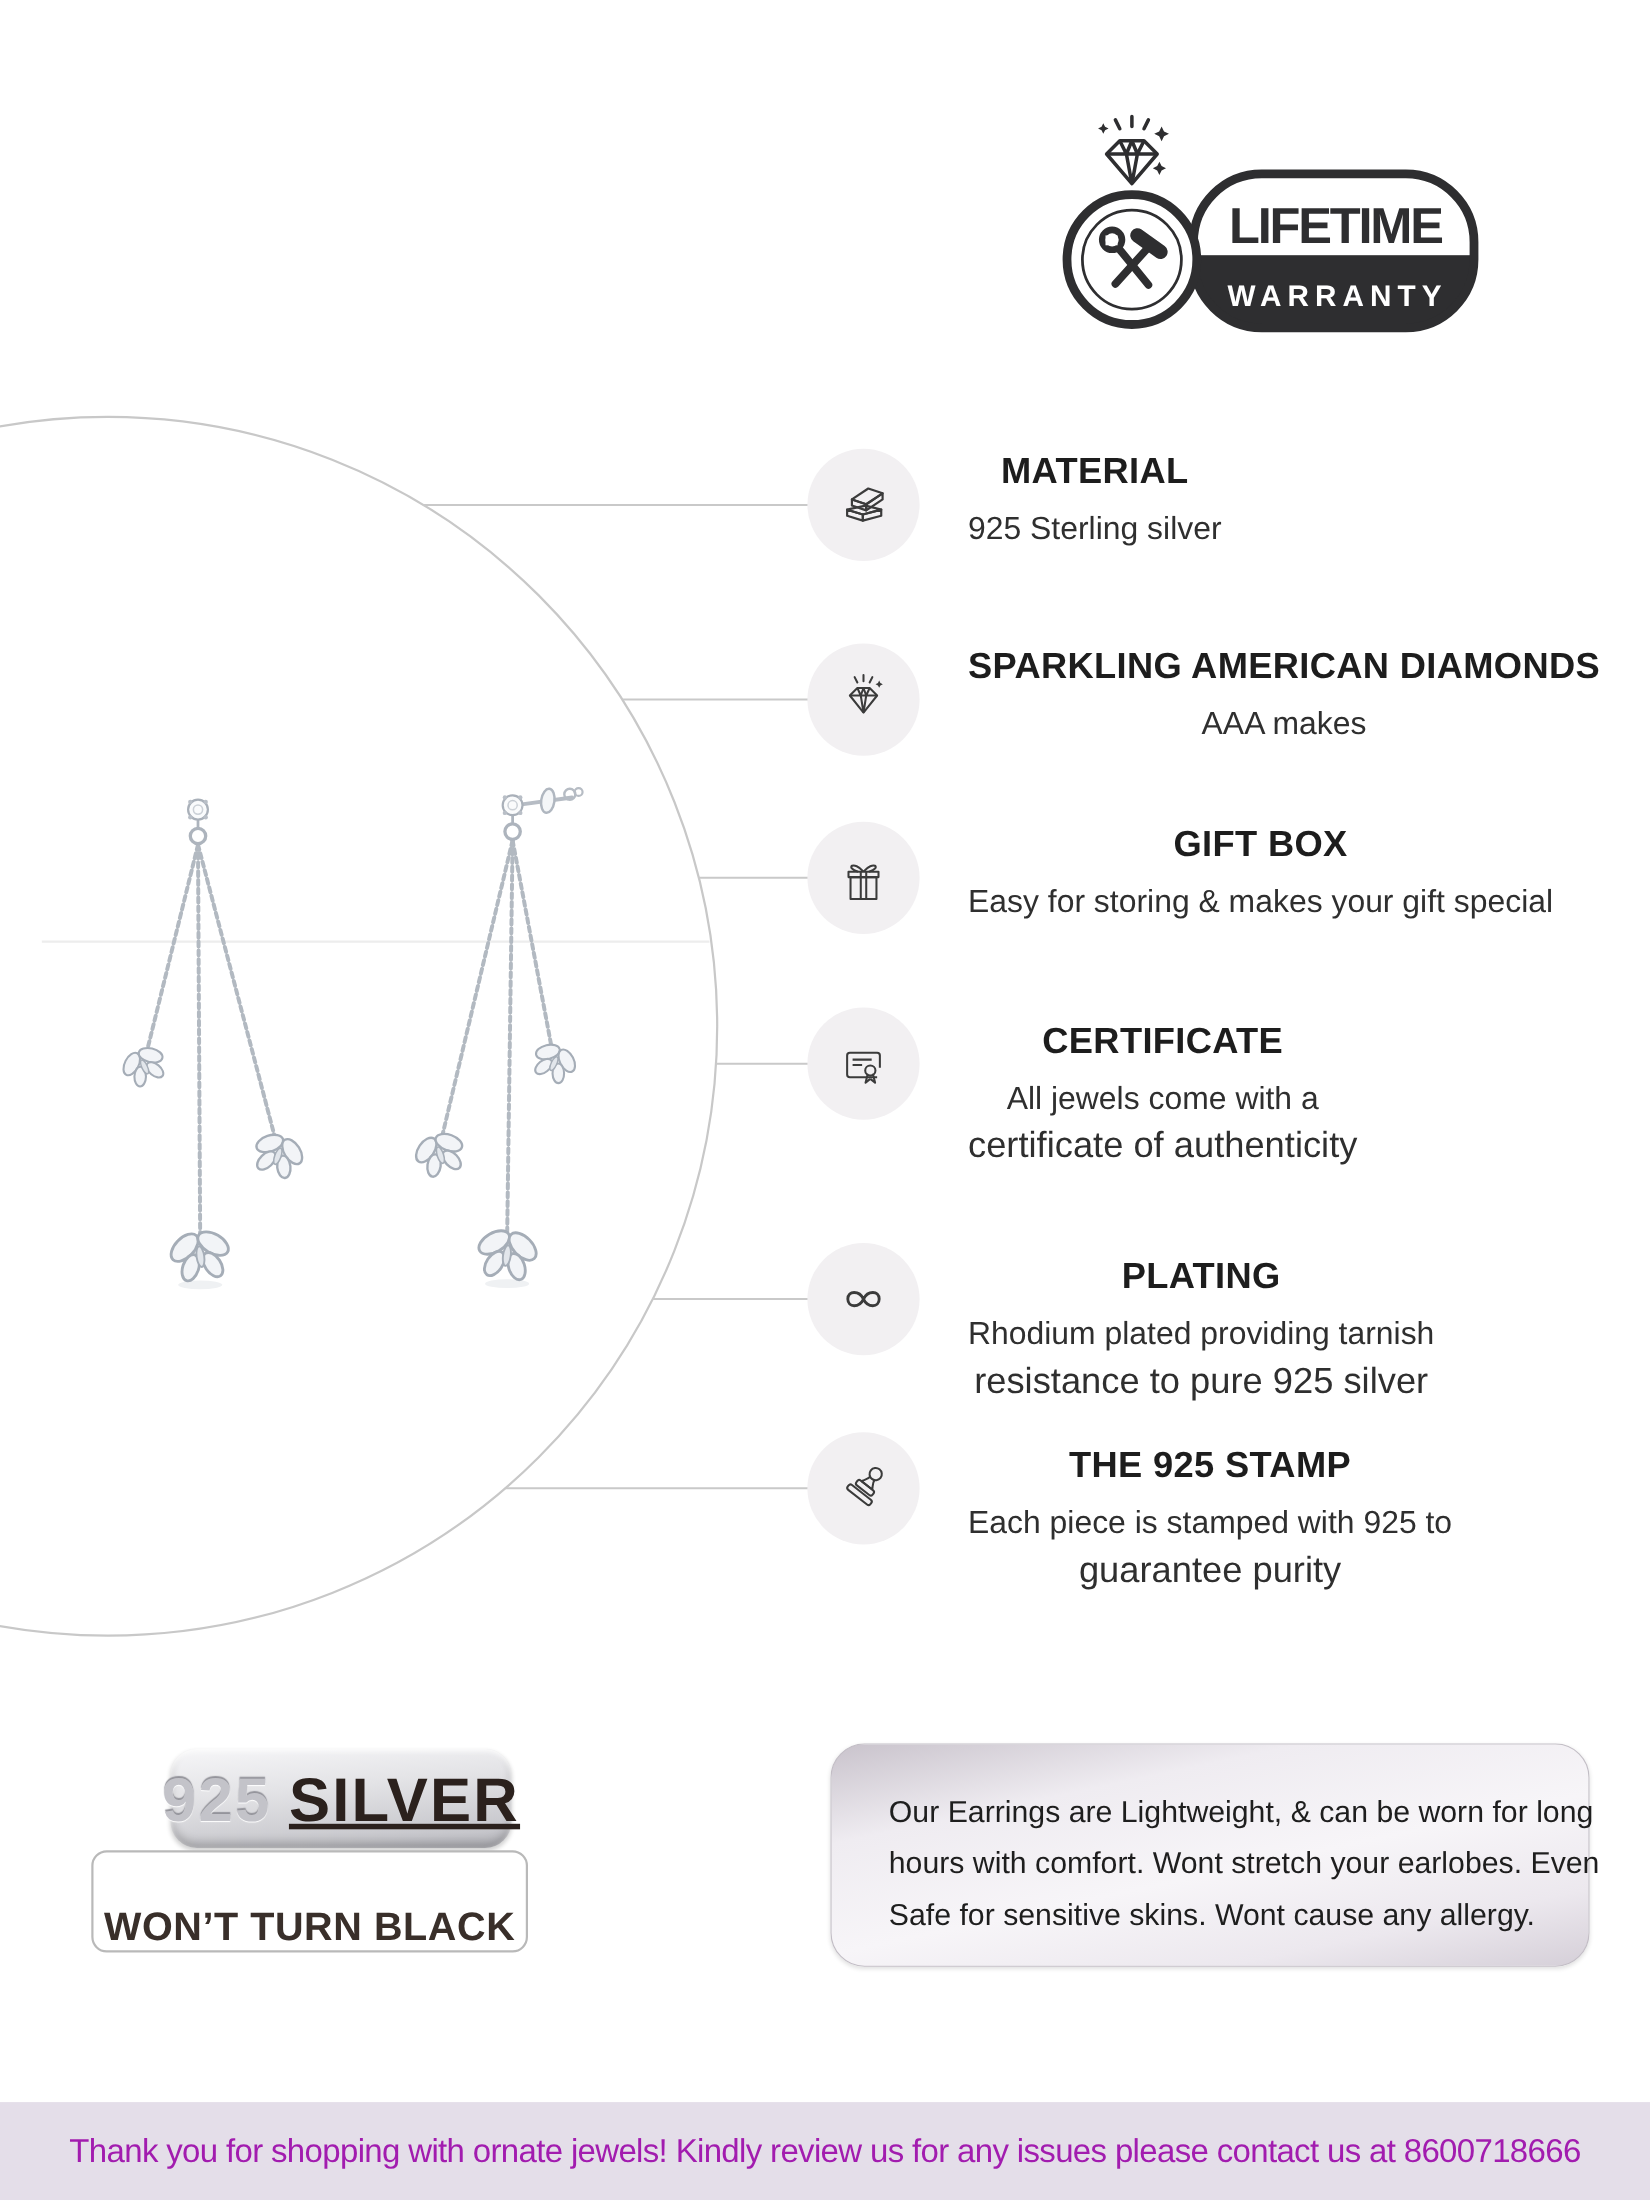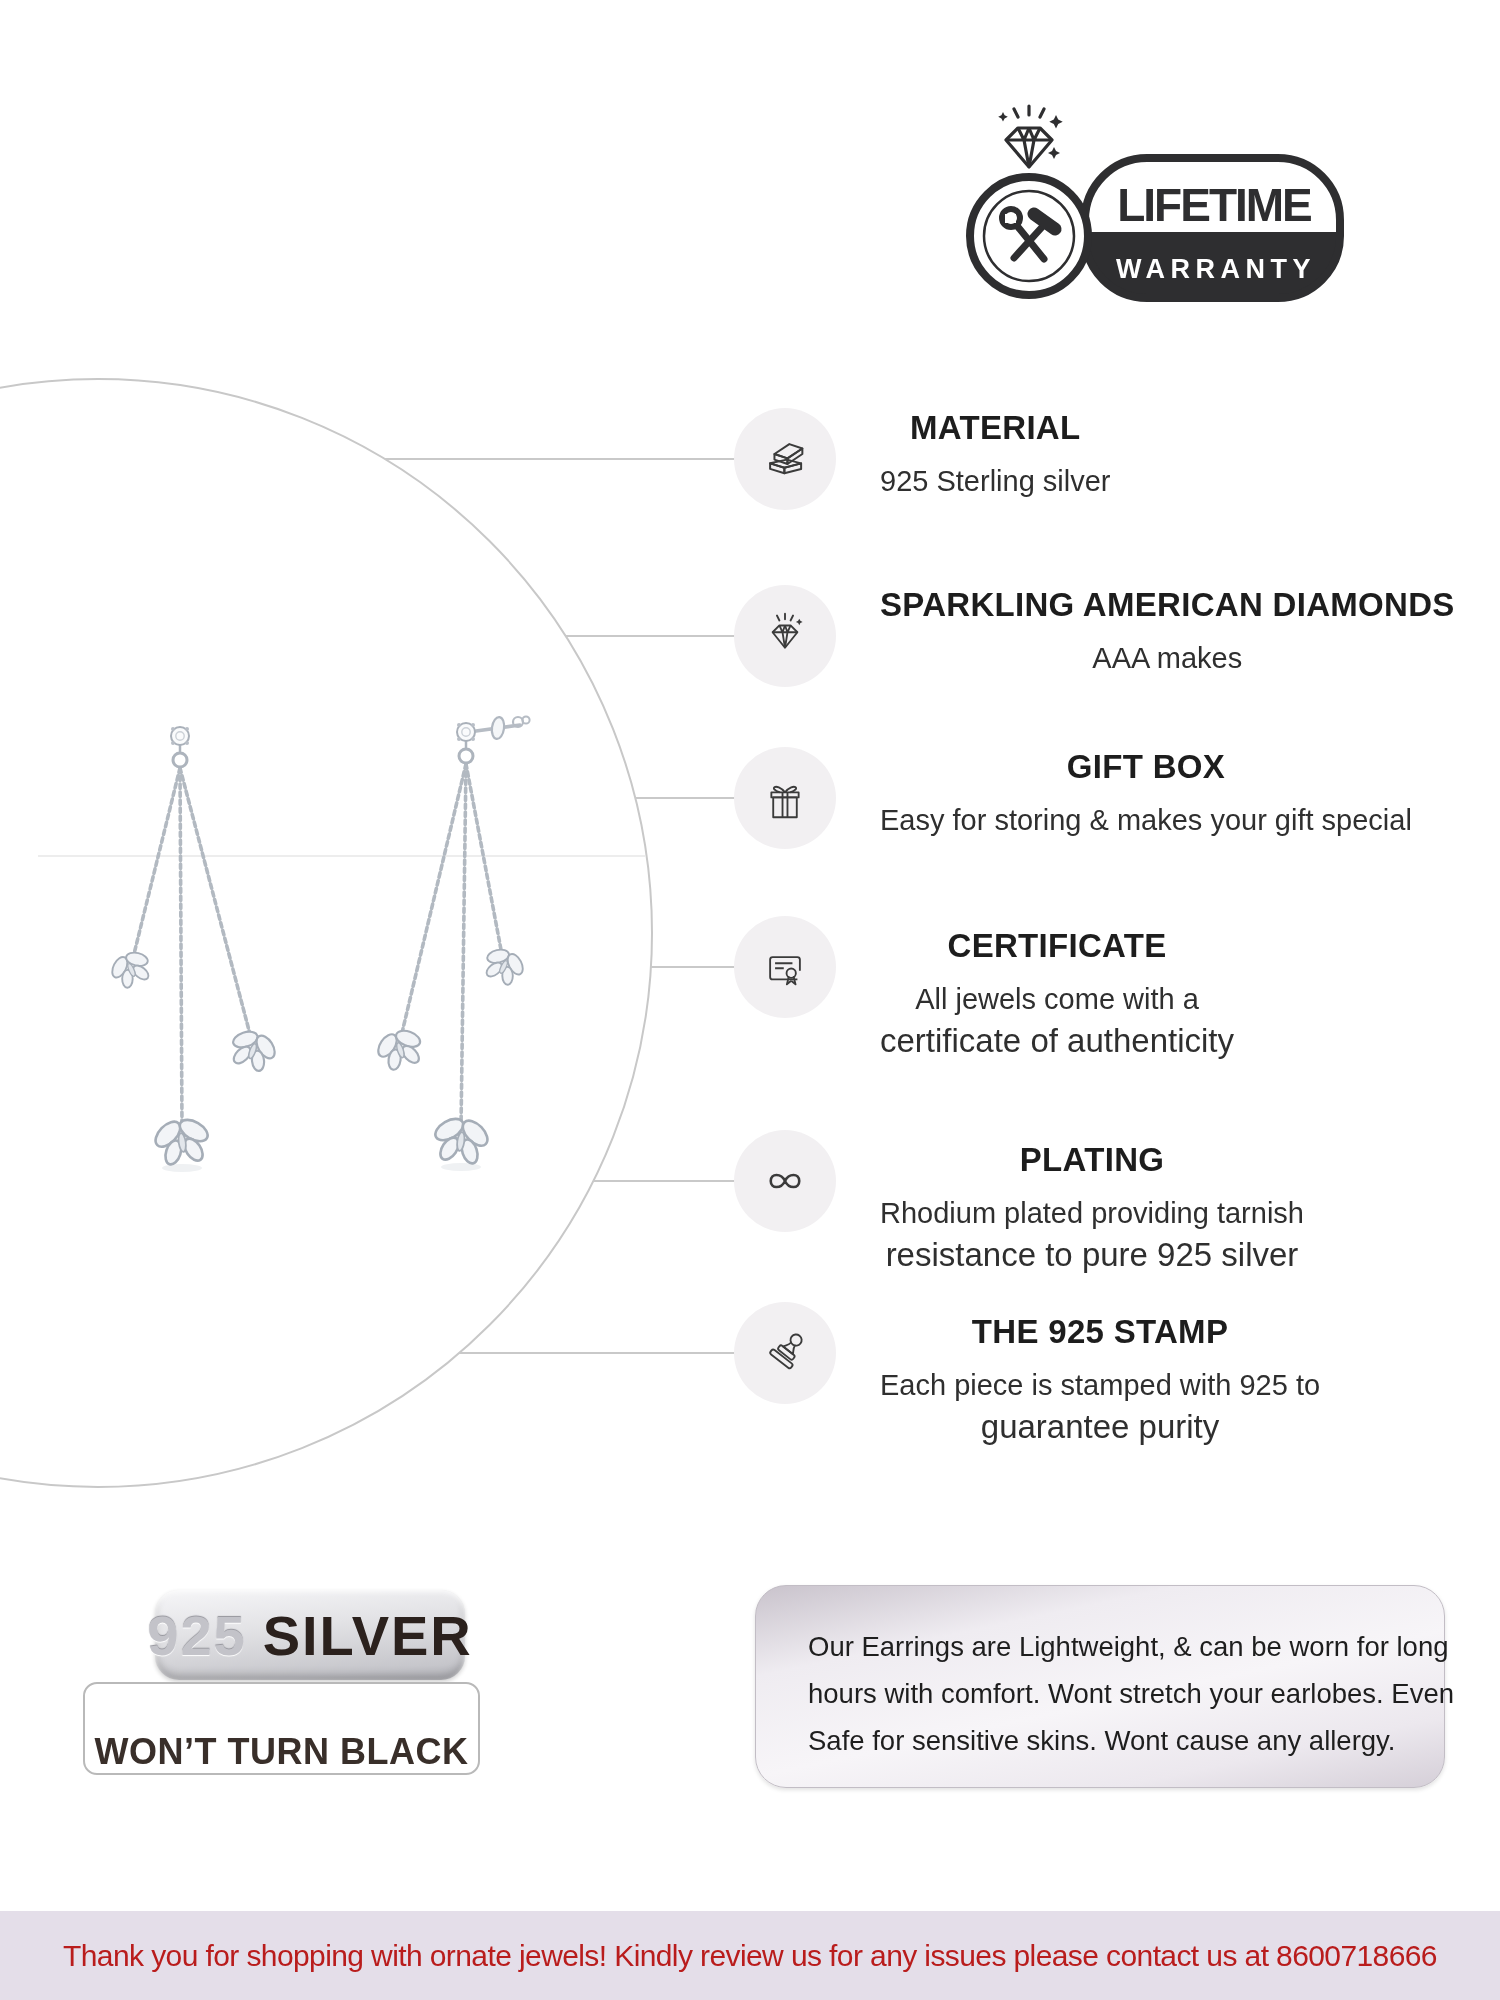--- a/index.html
+++ b/index.html
@@ -27,21 +27,21 @@
 
   
   #silver-plate{
     position:absolute;left:127px;top:1590px;width:310px;height:90px;border-radius:24px;
     background:linear-gradient(175deg,#f6f6f8 0%,#e3e3e6 40%,#c6c6cb 85%,#b4b4ba 100%);
     box-shadow:inset 0 2px 5px rgba(255,255,255,.95), inset 0 -5px 9px rgba(0,0,0,.22), 0 2px 4px rgba(0,0,0,.18);
     display:flex;align-items:center;justify-content:center;gap:16px;margin-left:28px;
   }
   .plate-925{font-size:56px;font-weight:bold;color:#c3c3c9;letter-spacing:2px;
     text-shadow:0 1px 1px #ffffff,0 -1px 1px #94949b;}
-  .plate-silver{font-size:56px;font-weight:bold;color:#2b211d;letter-spacing:2px;}
+  .plate-silver{font-size:56px;font-weight:bold;color:#2b211d;letter-spacing:2px;text-decoration:underline;}
 
   
   #tarnish-box{
     position:absolute;left:83px;top:1682px;width:397px;height:93px;background:#ffffff;
     border:2px solid #b9b9b9;border-radius:14px;box-sizing:border-box;
     display:flex;align-items:flex-end;justify-content:center;
     font-size:36px;font-weight:bold;color:#392f2a;letter-spacing:.5px;white-space:nowrap;
   }
 
   
@@ -51,21 +51,21 @@
     border:1px solid #c2bdc5;box-sizing:border-box;padding:37px 0 0 52px;
     box-shadow:0 2px 4px rgba(0,0,0,.12);
   }
   .note-line{font-size:27.5px;color:#1e1e1e;line-height:47px;white-space:nowrap;}
 
   
   #footer-bar{
     position:absolute;left:0;top:1911px;width:1500px;height:89px;background:#e4dee9;
     display:flex;align-items:center;justify-content:center;
   }
-  #footer-text{font-size:30px;color:#b91c1c;letter-spacing:-.6px;white-space:nowrap;}
+  #footer-text{font-size:30px;color:#a21caf;letter-spacing:-.6px;white-space:nowrap;}
 </style>
 </head>
 <body>
 
 <div id="stage">
 
   <svg id="bg-art" width="1500" height="2000" viewBox="0 0 1500 2000">
 
     <circle cx="98" cy="933" r="554" fill="none" stroke="#c8c8c8" stroke-width="2"></circle>
 

